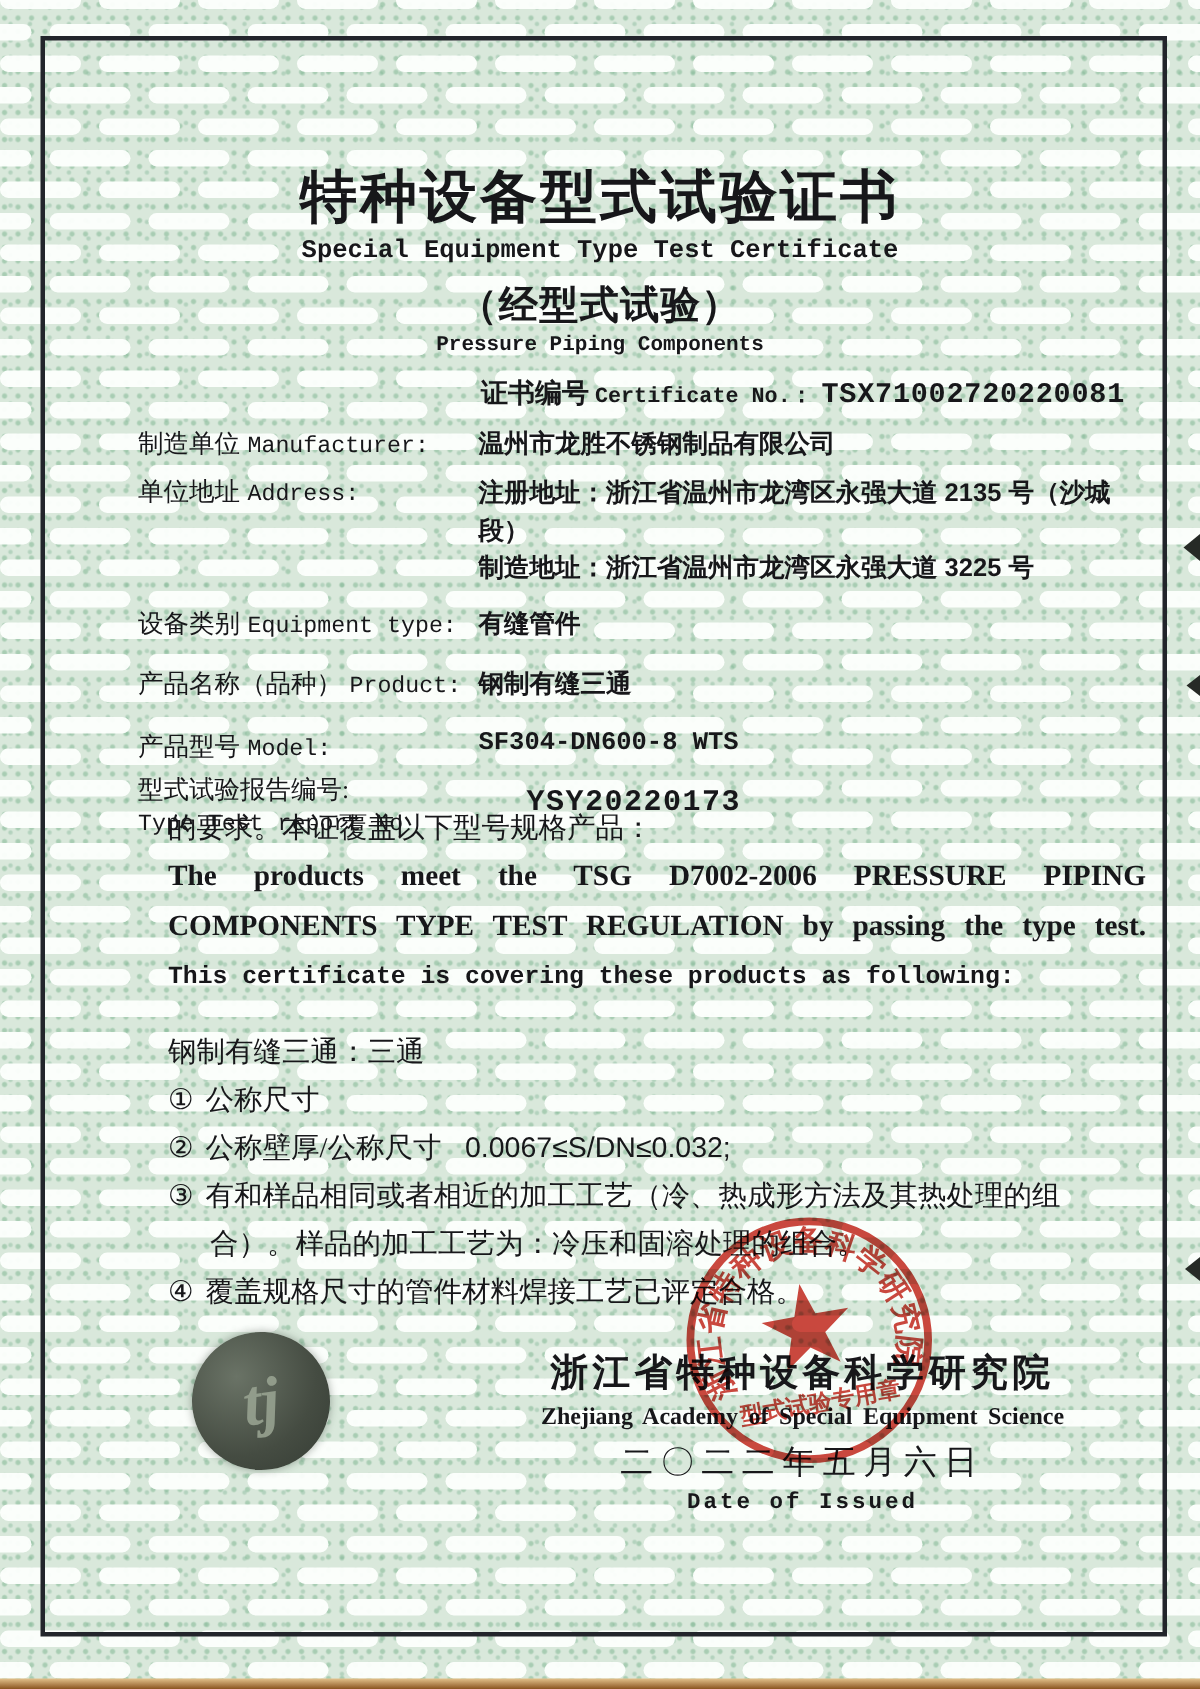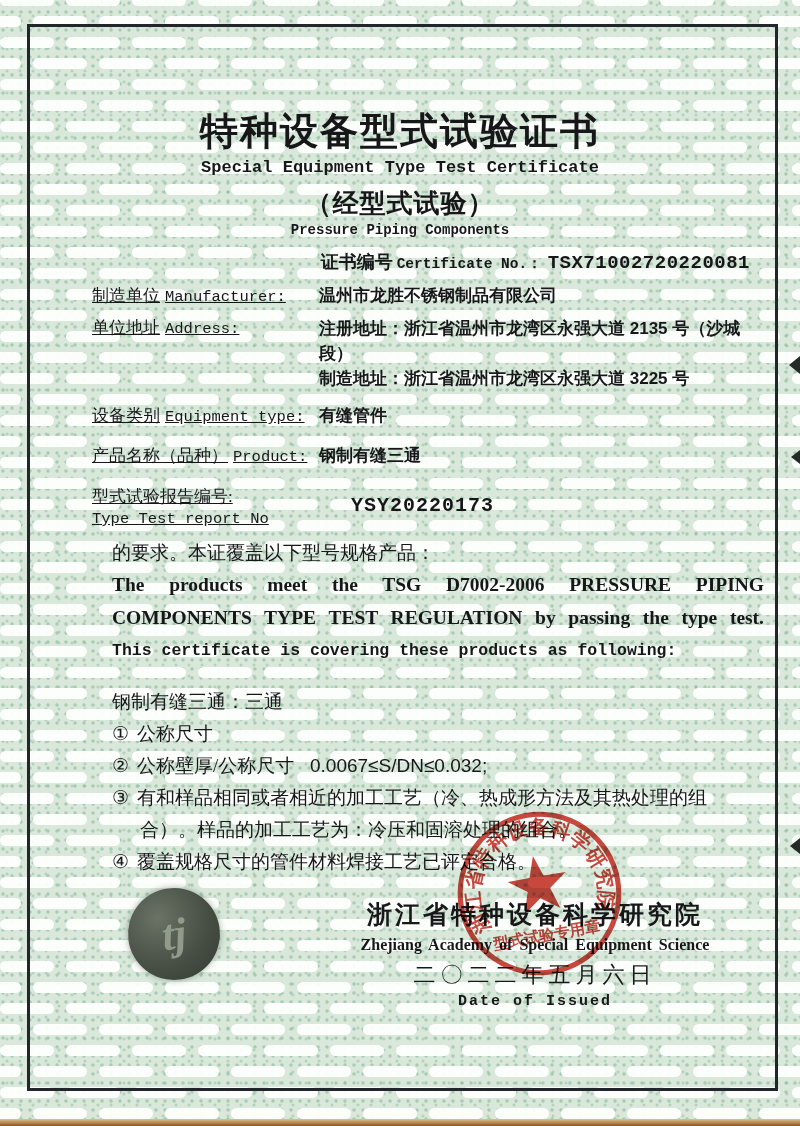--- a/index.html
+++ b/index.html
@@ -21,21 +21,21 @@
   .title-en{top:158px;font-size:17px;font-weight:700;}
   .sub-cn{top:186px;font-size:26px;font-weight:700;letter-spacing:1px;}
   .sub-en{top:222px;font-size:14px;font-weight:700;}
   .certline{top:250px;right:50px;left:0;text-align:right;}
   .certline .cn{font-size:18px;font-weight:600;}
   .certline .en{font-size:14.5px;font-weight:700;margin-left:4px;}
   .certline .val{font-size:19px;font-weight:700;letter-spacing:.5px;margin-left:6px;}
 
   .fields{position:absolute;left:92px;top:284px;right:36px;}
   .frow{display:grid;grid-template-columns:227px 1fr;align-items:start;}
-  .flabel{font-size:17px;text-decoration:underline;}
+  .flabel{font-size:17px;}
   .flabel .len{font-family:"Liberation Mono","DejaVu Sans Mono",monospace;font-size:15.5px;margin-left:5px;}
   .fvalue{font-family:"Liberation Sans","DejaVu Sans",sans-serif;font-weight:600;font-size:17px;}
   .fvalue.monoval{font-family:"Liberation Mono","DejaVu Sans Mono",monospace;font-weight:700;}
   .r-manu{margin-bottom:9px;}
   .r-addr{margin-bottom:13px;} .r-addr .fvalue div{line-height:25px;}
   .r-equip{margin-bottom:17px;}
   .r-prod{margin-bottom:19px;}
   .r-model{margin-bottom:7px;}
   .r-report .flabel div{line-height:22px;}
   .r-report .flabel .len{margin-left:0;}
@@ -810,20 +810,24 @@
       </div>
     </div>
     <div class="frow r-equip">
       <div class="flabel"><span class="lcn">设备类别</span><span class="len">Equipment type:</span></div>
       <div class="fvalue">有缝管件</div>
     </div>
     <div class="frow r-prod">
       <div class="flabel"><span class="lcn">产品名称（品种）</span><span class="len">Product:</span></div>
       <div class="fvalue">钢制有缝三通</div>
     </div>
+    <div class="frow r-model">
+      <div class="flabel"><span class="lcn">产品型号</span><span class="len">Model:</span></div>
+      <div class="fvalue monoval">SF304-DN600-8 WTS</div>
+    </div>
     <div class="frow r-report">
       <div class="flabel">
         <div class="lcn">型式试验报告编号:</div>
         <div class="len mono">Type Test report No</div>
       </div>
       <div class="fvalue monoval">YSY20220173</div>
     </div>
   </div>
 
   <div class="statement">

